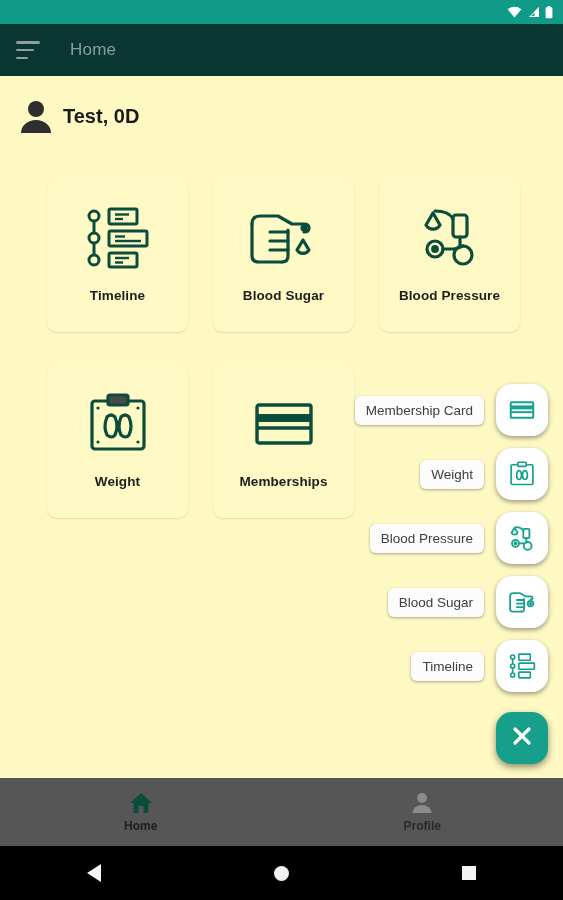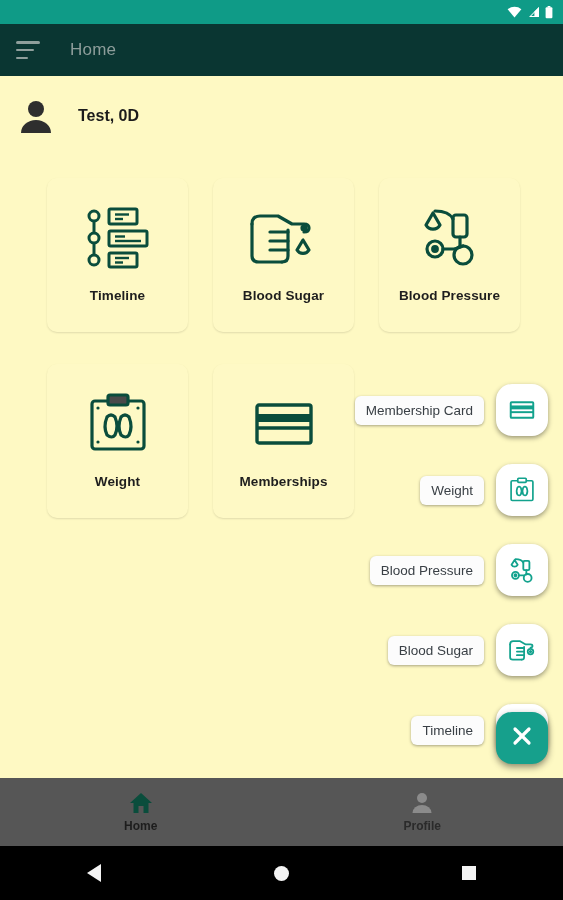--- a/index.html
+++ b/index.html
@@ -51,22 +51,22 @@
 
   
   .profile-row {
     position: absolute; top: 92px; left: 0;
     width: 563px; height: 48px;
     display: flex; align-items: center;
     padding-left: 16px;
   }
   .avatar { width: 40px; height: 40px; display:block; }
   .profile-name {
-    margin-left: 22px;
-    font-size: 16px;
+    margin-left: 7px;
+    font-size: 20px;
     font-weight: bold;
     color: #1b1b1b;
   }
 
   
   .grid {
     position: absolute; top: 178px; left: 47px;
     width: 473px;
     display: grid;
     grid-template-columns: repeat(3, 141px);
@@ -92,21 +92,21 @@
     font-weight: bold;
     text-align: center;
     letter-spacing: .1px;
   }
 
   
   .speeddial {
     position: absolute;
     right: 15px; top: 384px;
     display: flex; flex-direction: column; align-items: flex-end;
-    gap: 28px;
+    gap: 12px;
   }
   .sd-row { display: flex; align-items: center; gap: 12px; }
   .sd-chip {
     background: #fcfcfc;
     color: #3a4046;
     font-size: 13.5px;
     padding: 7px 11px;
     border-radius: 6px;
     white-space: nowrap;
     box-shadow: 0 1px 3px rgba(0,0,0,0.35);

